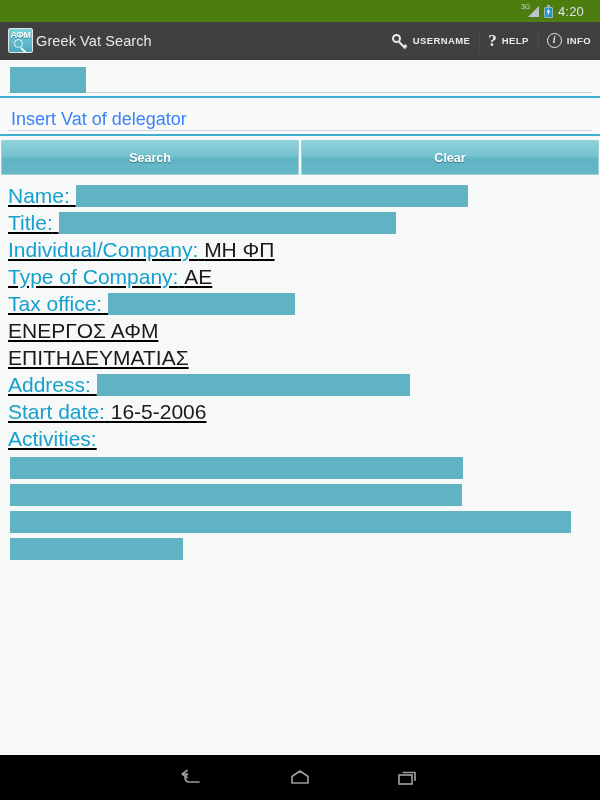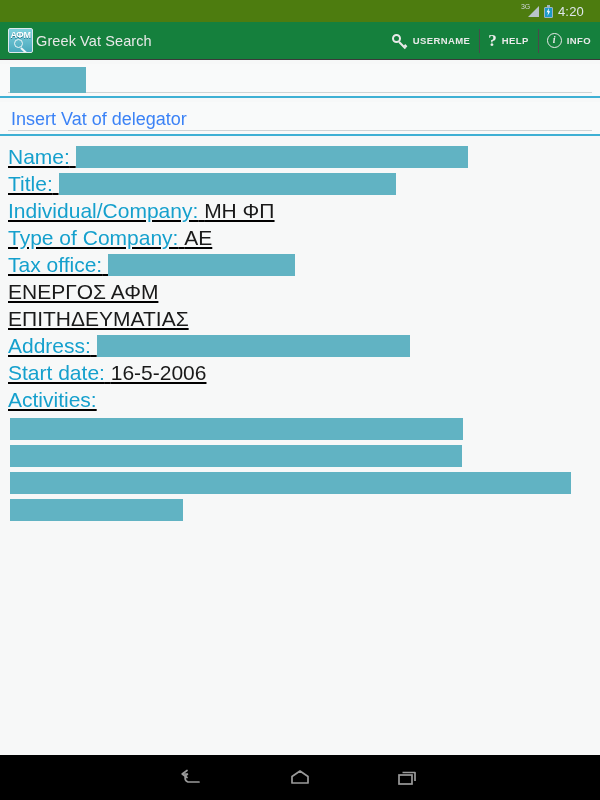--- a/index.html
+++ b/index.html
@@ -30,21 +30,21 @@
   .sb-batt .cap {
     position:absolute; left:3px; top:0px; width:3px; height:2px; background:#9fb5c2;
   }
   .sb-time {
     color:#dfe7ec; font-size:13px; letter-spacing:.2px;
     font-family:"Liberation Sans", sans-serif;
   }
 
   
   .actionbar {
-    height:38px; background:#15803d; display:flex; align-items:center;
+    height:38px; background:#404040; display:flex; align-items:center;
     border-bottom:1px solid #3a3a3a;
   }
   .app-icon {
     width:25px; height:25px; margin-left:8px; border-radius:2px;
     background:linear-gradient(#7fd0dd,#4aa9bd);
     border:1px solid #dfe9ec; position:relative; overflow:hidden;
   }
   .app-icon .afm {
     position:absolute; top:1px; left:0; right:0; text-align:center;
     font-size:9px; font-weight:bold; color:#fff; letter-spacing:-0.3px;
@@ -202,20 +202,24 @@
     <div class="field">
       <span class="inner"></span>
       <span class="redact-vat"></span>
     </div>
 
     <div class="field">
       <span class="inner"></span>
       <span class="placeholder">Insert Vat of delegator</span>
     </div>
 
+    <div class="btnrow">
+      <div class="btn">Search</div>
+      <div class="btn">Clear</div>
+    </div>
   </div>
 
   <div class="results">
 
     <div class="row">
       <span class="lbl">Name:</span>
       <span class="redact" style="width:392px;"></span>
     </div>
 
     <div class="row">

